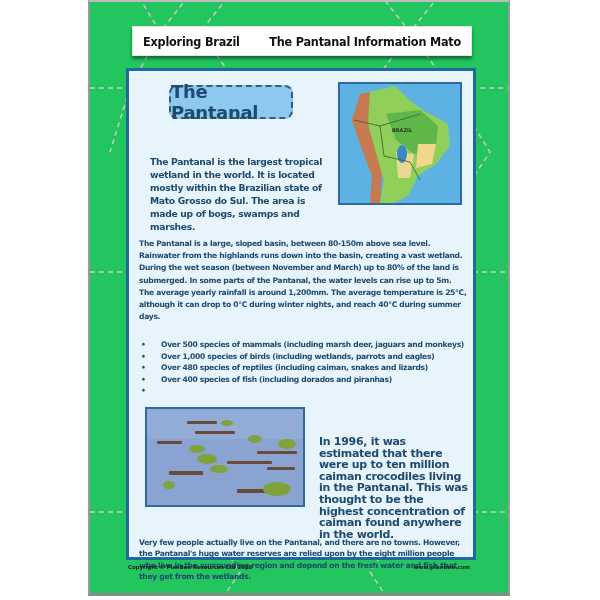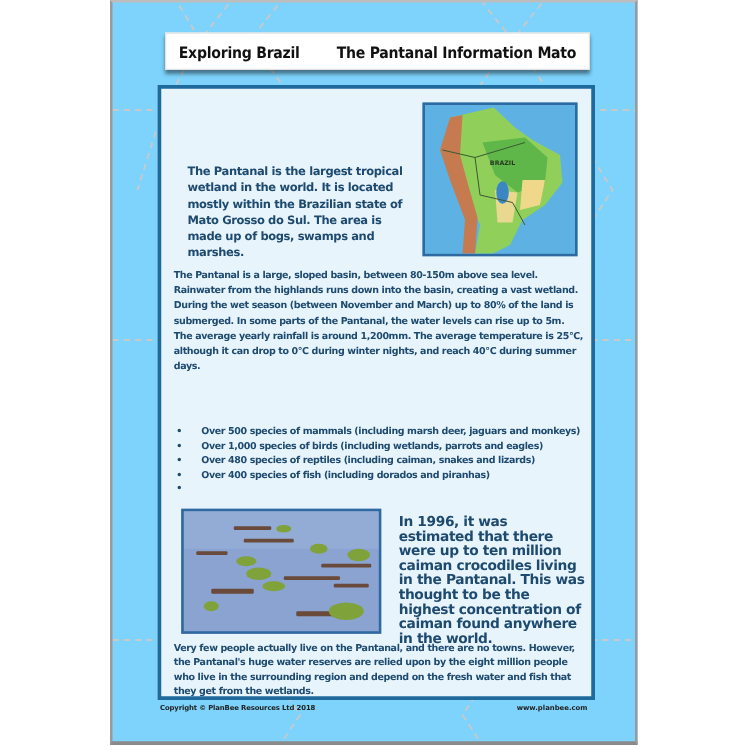--- a/index.html
+++ b/index.html
@@ -6,21 +6,21 @@
       margin: 0; padding: 0;
       width: 600px; height: 600px;
       background: #ffffff;
       overflow: hidden;
       font-family: "DejaVu Sans", sans-serif;
     }
     .page {
       position: absolute;
       left: 88px; top: 0px;
       width: 422px; height: 596px;
-      background: #7dd3fc;
+      background: #22c55e;
       border-left: 2px solid #9a9a9a;
       border-right: 2px solid #9a9a9a;
       border-bottom: 3px solid #8a8a8a;
       border-top: 2px solid #bdbdbd;
       box-sizing: border-box;
       overflow: hidden;
     }
     
     .deco { position: absolute; left: 0; top: 0; width: 422px; height: 596px; pointer-events: none; }
 
@@ -72,20 +72,21 @@
       border: 2px solid #2e6aa0;
       box-sizing: border-box;
       background: #5aaee0;
       overflow: hidden;
     }
 
     .text {
       color: #1d4a6e;
       font-weight: bold;
       letter-spacing: -0.3px;
+      margin-top: 24px;
     }
     .intro {
       position: absolute;
       left: 21px; top: 60px;
       width: 180px;
       font-size: 9.2px;
       line-height: 13px;
     }
     .para1 {
       position: absolute;
@@ -185,20 +186,21 @@
     </g>
   </svg>
 
   <div class="header-bar">
     <span>Exploring Brazil</span>
     <span>The Pantanal Information Mato</span>
   </div>
 
   <div class="content-box">
 
+    <div class="title-pill">The Pantanal</div>
 
     <div class="map">
       <svg width="120" height="119" viewBox="0 0 120 119">
         <rect width="120" height="119" fill="#5db2e3"></rect>
         <path d="M20 10 L55 2 L72 18 L86 28 L108 40 L110 62 L96 80 L78 92 L68 112 L54 119 L40 119 L44 96 L34 72 L22 54 L14 36 Z" fill="#8fcf5a"></path>
         <path d="M20 10 L30 8 L28 40 L34 62 L42 90 L40 119 L30 119 L32 92 L20 60 L12 36 Z" fill="#c67a4f"></path>
         <path d="M46 30 L80 26 L98 42 L96 62 L74 70 L56 56 Z" fill="#5fb74a"></path>
         <path d="M78 60 L96 60 L92 80 L76 84 Z" fill="#f0d88a"></path>
         <path d="M56 68 L74 70 L70 94 L58 94 Z" fill="#e9d890"></path>
         <ellipse cx="62" cy="70" rx="5" ry="9" fill="#3b86c4"></ellipse>

